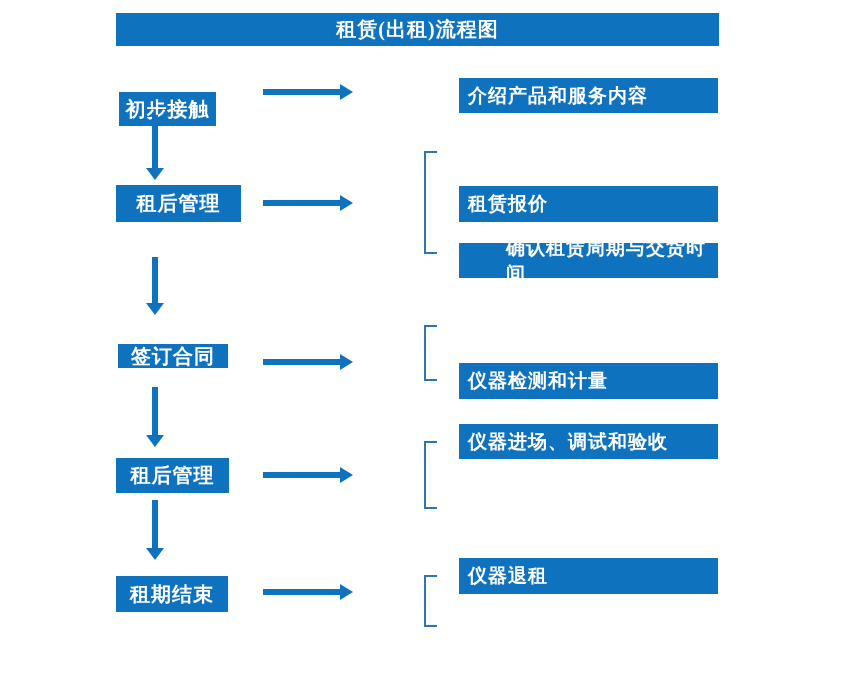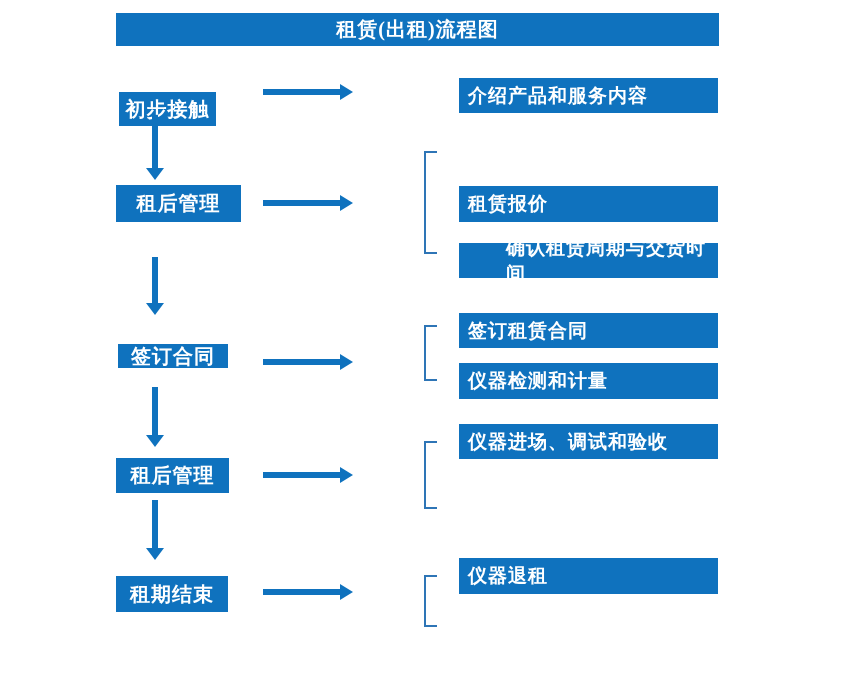--- a/index.html
+++ b/index.html
@@ -133,20 +133,19 @@
   <div class="bracket" style="top:151px; height:103px;"></div>
   <div class="bracket" style="top:325px; height:56px;"></div>
   <div class="bracket" style="top:441px; height:68px;"></div>
   <div class="bracket" style="top:575px; height:52px;"></div>
 
   <div class="box detail-box" style="top:78px; height:35px;">介绍产品和服务内容</div>
 
   <div class="box detail-box" style="top:186px; height:36px;">租赁报价</div>
   <div class="box detail-box" style="top:243px; height:35px;padding-left:47px;">确认租赁周期与交货时间</div>
 
-  <div class="box detail-box" style="top:313px; height:35px;">签订租赁合同</div>
   <div class="box detail-box" style="top:363px; height:36px;">仪器检测和计量</div>
 
   <div class="box detail-box" style="top:424px; height:35px;">仪器进场、调试和验收</div>
 
   <div class="box detail-box" style="top:558px; height:36px;">仪器退租</div>
 
 </div>
 
 </body></html>

